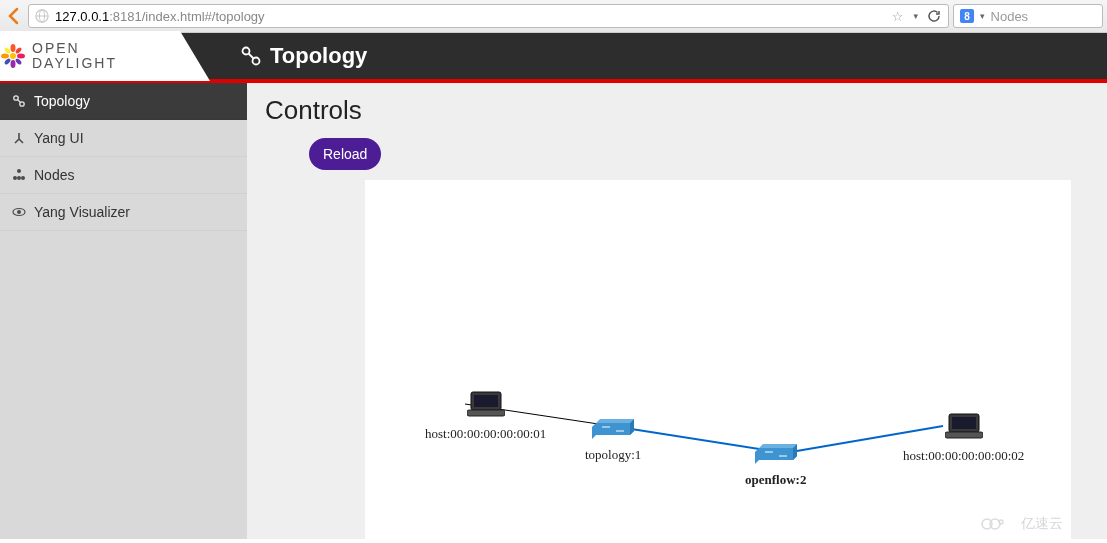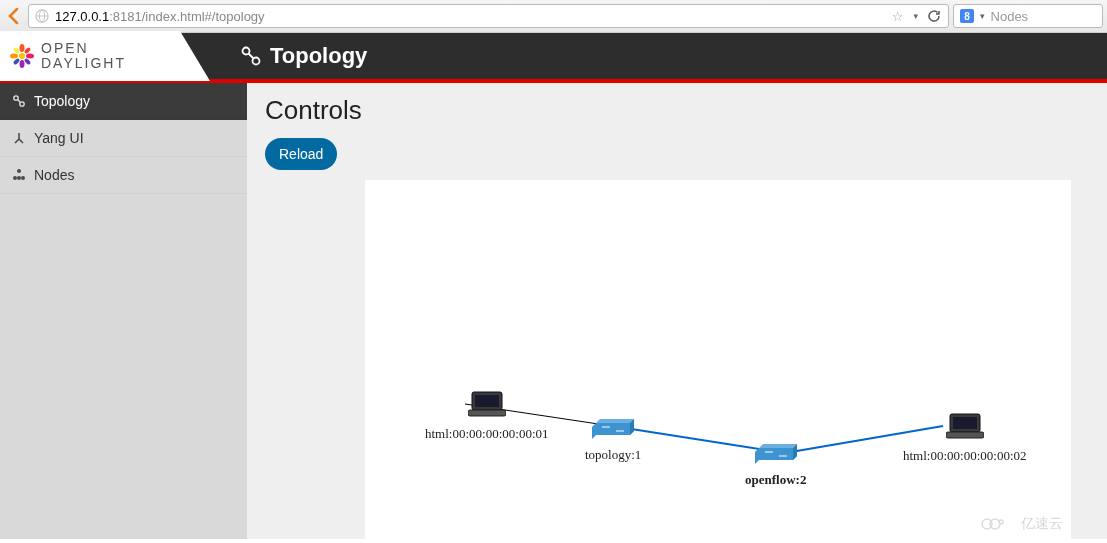--- a/index.html
+++ b/index.html
@@ -15,39 +15,39 @@
     .url-text .rest { color: #888; }
     .bookmark-star { opacity: 0.4; margin-right: 4px; }
     .dropdown-arrow { font-size: 9px; color: #666; }
     .reload-icon-browser { width: 16px; height: 16px; margin-left: 2px; }
     .search-box { width: 150px; height: 24px; background: #fff; border: 1px solid #bbb; border-radius: 3px; display: flex; align-items: center; padding: 0 6px; gap: 6px; font-size: 13px; }
     .google-icon { width: 14px; height: 14px; background: #4285f4; color: #fff; font-weight: bold; font-size: 10px; display: flex; align-items: center; justify-content: center; border-radius: 2px; }
     .search-placeholder { color: #999; }
     
     
     .app-header { height: 50px; background: #2d2d2d; display: flex; align-items: center; border-bottom: 4px solid #e00000; }
-    .logo-section { height: 50px; width: 180px; background: #fff; display: flex; align-items: center; padding-left: 9px; position: relative; }
+    .logo-section { height: 50px; width: 180px; background: #fff; display: flex; align-items: center; padding-left: 0; position: relative; }
     .logo-section::after { content: ''; position: absolute; right: -30px; top: 0; width: 0; height: 0; border-top: 50px solid transparent; border-left: 30px solid #fff; }
     .logo-flower { width: 26px; height: 26px; margin-right: 6px; }
     .logo-text { font-size: 14px; letter-spacing: 2px; color: #555; line-height: 1.1; }
     .header-title-section { display: flex; align-items: center; margin-left: 60px; gap: 8px; }
     .header-title { color: #fff; font-size: 22px; font-weight: bold; }
     .topology-icon-header { width: 22px; height: 22px; }
     
     
     .main-layout { display: flex; height: calc(543px - 33px - 54px); }
     .sidebar { width: 247px; background: #d9d9d9; }
     .sidebar-item { padding: 10px 12px; font-size: 14px; color: #333; display: flex; align-items: center; gap: 8px; cursor: pointer; border-bottom: 1px solid rgba(0,0,0,0.04); }
     .sidebar-item.active { background: #3b3b3b; color: #fff; }
     .sidebar-icon { width: 14px; height: 14px; display: inline-flex; align-items: center; justify-content: center; opacity: 0.85; }
     
     
     .content { flex: 1; background: #efefef; padding: 12px 36px 0 18px; display: flex; flex-direction: column; }
     .content-title { font-size: 26px; font-weight: 300; color: #222; margin-bottom: 12px; }
-    .reload-btn { background: #0369a1; color: #fff; border: none; padding: 8px 14px; border-radius: 16px; font-size: 14px; cursor: pointer; width: fit-content; margin-bottom: 10px; }
+    .reload-btn { background: #4c1d95; color: #fff; border: none; padding: 8px 14px; border-radius: 16px; font-size: 14px; cursor: pointer; width: fit-content; margin-bottom: 10px; margin-left: 44px; }
     
     
     .topology-canvas { flex: 1; background: #fff; margin-left: 100px; position: relative; }
     .node { position: absolute; text-align: center; }
     .node-label { font-family: Georgia, serif; font-size: 13px; color: #222; margin-top: 4px; white-space: nowrap; }
     .node-label.bold { font-weight: bold; }
     .host-icon { width: 38px; height: 28px; }
     .switch-icon { width: 42px; height: 22px; }
     
     
@@ -135,57 +135,66 @@
       <span class="sidebar-icon">
         <svg width="14" height="14" viewBox="0 0 14 14">
             <circle cx="7" cy="3" r="2" fill="#333"></circle>
             <circle cx="3" cy="10" r="2" fill="#333"></circle>
             <circle cx="7" cy="10" r="2" fill="#333"></circle>
             <circle cx="11" cy="10" r="2" fill="#333"></circle>
           </svg>
       </span>
       <span>Nodes</span>
     </div>
+    <div class="sidebar-item">
+      <span class="sidebar-icon">
+        <svg width="14" height="14" viewBox="0 0 14 14">
+            <ellipse cx="7" cy="7" rx="6" ry="3.5" fill="none" stroke="#333" stroke-width="1.2"></ellipse>
+            <circle cx="7" cy="7" r="2" fill="#333"></circle>
+          </svg>
+      </span>
+      <span>Yang Visualizer</span>
+    </div>
   </div>
 
   <div class="content">
     <h1 class="content-title">Controls</h1>
     <button class="reload-btn">Reload</button>
 
     <div class="topology-canvas">
       <svg id="links-svg" width="100%" height="100%" style="position:absolute;top:0;left:0;">
           <line x1="100" y1="224" x2="260" y2="248" stroke="#000" stroke-width="1"></line>
           <line x1="260" y1="248" x2="420" y2="273" stroke="#0066cc" stroke-width="2"></line>
           <line x1="420" y1="273" x2="578" y2="246" stroke="#0066cc" stroke-width="2"></line>
         </svg>
       <div id="nodes-layer">
           <div class="node" style="left: 60px; top: 210px;"><svg class="host-icon" viewBox="0 0 38 28">
               <rect x="4" y="2" width="30" height="18" rx="2" fill="#3a3a3a" stroke="#111"></rect>
               <rect x="7" y="5" width="24" height="12" fill="#1a1a2e"></rect>
               <rect x="0" y="20" width="38" height="6" rx="2" fill="#555" stroke="#222"></rect>
-            </svg><div class="node-label">html:00:00:00:00:00:01</div></div>
+            </svg><div class="node-label">host:00:00:00:00:00:01</div></div>
           <div class="node" style="left: 220px; top: 237px;"><svg class="switch-icon" viewBox="0 0 42 22">
               <path d="M4 6 L38 6 L42 2 L42 14 L38 18 L4 18 L0 22 L0 10 Z" fill="#3d94d1"></path>
               <path d="M4 6 L38 6 L42 2 L8 2 Z" fill="#6bb0e0"></path>
               <path d="M38 6 L42 2 L42 14 L38 18 Z" fill="#2a7ab5"></path>
               <line x1="10" y1="10" x2="18" y2="10" stroke="#fff" stroke-width="1"></line>
               <line x1="24" y1="14" x2="32" y2="14" stroke="#fff" stroke-width="1"></line>
             </svg><div class="node-label">topology:1</div></div>
           <div class="node" style="left: 380px; top: 262px;"><svg class="switch-icon" viewBox="0 0 42 22">
               <path d="M4 6 L38 6 L42 2 L42 14 L38 18 L4 18 L0 22 L0 10 Z" fill="#3d94d1"></path>
               <path d="M4 6 L38 6 L42 2 L8 2 Z" fill="#6bb0e0"></path>
               <path d="M38 6 L42 2 L42 14 L38 18 Z" fill="#2a7ab5"></path>
               <line x1="10" y1="10" x2="18" y2="10" stroke="#fff" stroke-width="1"></line>
               <line x1="24" y1="14" x2="32" y2="14" stroke="#fff" stroke-width="1"></line>
             </svg><div class="node-label bold">openflow:2</div></div>
           <div class="node" style="left: 538px; top: 232px;"><svg class="host-icon" viewBox="0 0 38 28">
               <rect x="4" y="2" width="30" height="18" rx="2" fill="#3a3a3a" stroke="#111"></rect>
               <rect x="7" y="5" width="24" height="12" fill="#1a1a2e"></rect>
               <rect x="0" y="20" width="38" height="6" rx="2" fill="#555" stroke="#222"></rect>
-            </svg><div class="node-label">html:00:00:00:00:00:02</div></div>
+            </svg><div class="node-label">host:00:00:00:00:00:02</div></div>
         </div>
 
       <div class="watermark">
         <svg class="watermark-icon" viewBox="0 0 24 14">
             <circle cx="6" cy="7" r="5" fill="none" stroke="#999" stroke-width="1.5"></circle>
             <circle cx="14" cy="7" r="5" fill="none" stroke="#999" stroke-width="1.5"></circle>
             <circle cx="20" cy="5" r="2" fill="none" stroke="#999" stroke-width="1.3"></circle>
           </svg>
         <span>亿速云</span>
       </div>

